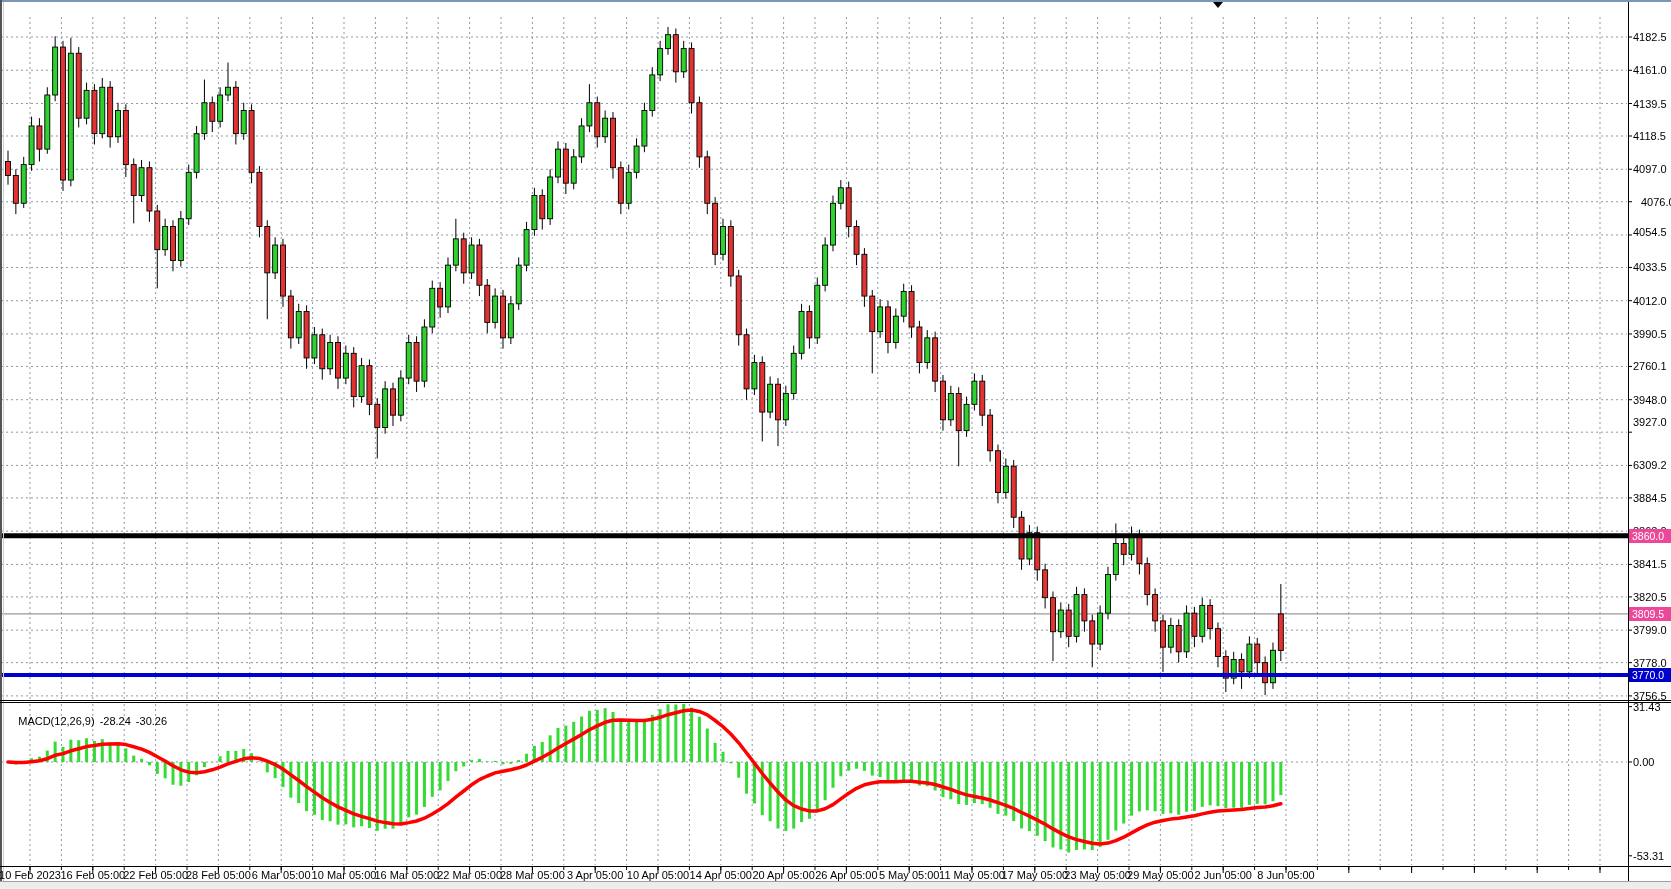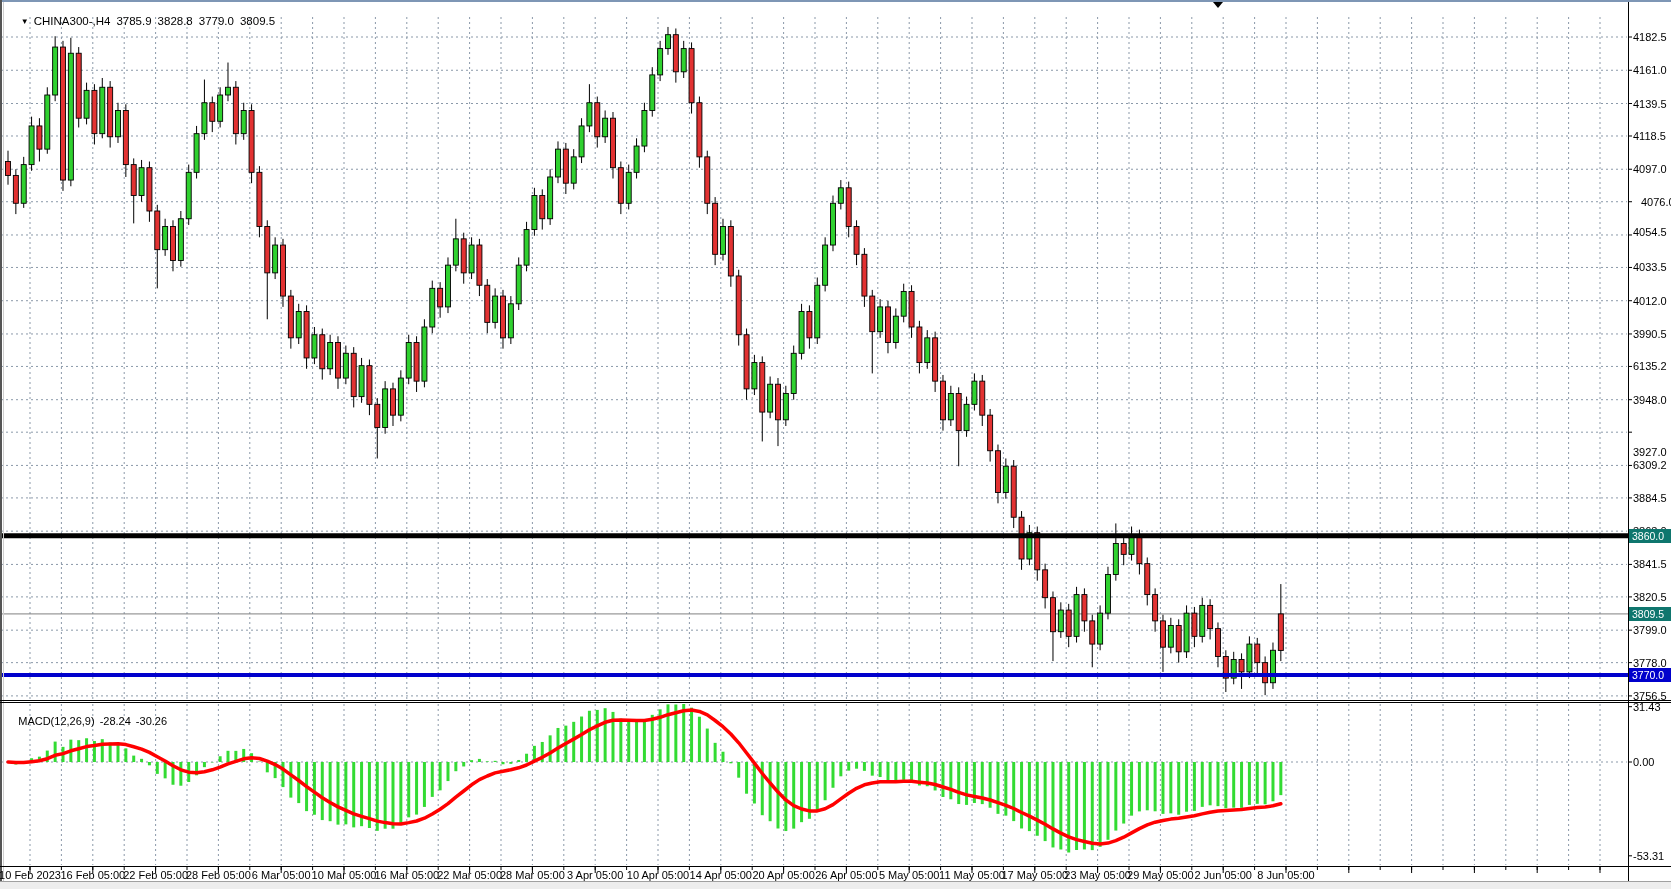--- a/index.html
+++ b/index.html
@@ -6,21 +6,21 @@
   .window{position:relative;width:1671px;height:889px;background:#fff;overflow:hidden;
           font-family:"Liberation Sans",sans-serif;-webkit-font-smoothing:antialiased;}
   .window svg{position:absolute;left:0;top:0;}
   .title{position:absolute;left:8px;top:3px;font-size:11.5px;color:#000;white-space:pre;z-index:5;}
   .title .tri{font-size:8px;vertical-align:1px;margin-right:5px;cursor:pointer;}
   .title .ohlc span{margin-left:6px;}
   .macd-label{position:absolute;left:6px;top:703px;font-size:11px;color:#000;white-space:pre;z-index:5;}
   .macd-label span{margin-right:5px;text-align:right;}
   .badge{position:absolute;left:1629px;width:42px;height:14px;line-height:14px;
          font-size:10.5px;color:#fff;padding-left:3px;box-sizing:border-box;z-index:6;}
-  .badge.black{background:#0f766e;}
+  .badge.black{background:#ec4899;}
   .badge.blue{background:#0000cc;}
   .ptick{position:absolute;left:1633px;height:12px;line-height:12px;font-size:11px;color:#000;z-index:3;}
   .ttick{position:absolute;top:869px;font-size:11px;color:#000;transform:translateX(-50%);white-space:nowrap;z-index:3;}
 </style>
 </head>
 <body>
 
 <div class="window">
   <svg id="chart-svg" width="1671" height="889" viewBox="0 0 1671 889">
       <rect x="0" y="0" width="1671" height="889" fill="#ffffff"></rect>
@@ -757,46 +757,43 @@
         <line x1="1223.1999999999996" y1="867" x2="1223.1999999999996" y2="873" stroke="#000" stroke-width="1"></line>
         <line x1="1285.9999999999995" y1="867" x2="1285.9999999999995" y2="873" stroke="#000" stroke-width="1"></line>
         <line x1="1348.7999999999995" y1="867" x2="1348.7999999999995" y2="873" stroke="#000" stroke-width="1"></line>
         <line x1="1411.5999999999995" y1="867" x2="1411.5999999999995" y2="873" stroke="#000" stroke-width="1"></line>
         <line x1="1474.3999999999994" y1="867" x2="1474.3999999999994" y2="873" stroke="#000" stroke-width="1"></line>
         <line x1="1537.1999999999994" y1="867" x2="1537.1999999999994" y2="873" stroke="#000" stroke-width="1"></line>
         <line x1="1599.9999999999993" y1="867" x2="1599.9999999999993" y2="873" stroke="#000" stroke-width="1"></line>
       </g>
     </svg>
 
-  <div class="title">
-    <span class="tri">▼</span><span>CHINA300-,H4</span><span class="ohlc"><span>3785.9</span><span>3828.8</span><span>3779.0</span><span>3809.5</span></span>
-  </div>
 
   <div class="macd-label">
     <span>MACD(12,26,9)</span><span>-28.24</span><span>-30.26</span>
   </div>
 
   <div class="badge black" id="badge-res" style="top: 528.811px;">3860.0</div>
   <div class="badge black" id="badge-cur" style="top: 606.919px;">3809.5</div>
   <div class="badge blue" id="badge-sup" style="top: 668.014px;">3770.0</div>
 
   <div id="price-axis">
       <div class="ptick" style="top: 31px;">4182.5</div>
       <div class="ptick" style="top: 64.2541px;">4161.0</div>
       <div class="ptick" style="top: 97.5081px;">4139.5</div>
       <div class="ptick" style="top: 129.989px;">4118.5</div>
       <div class="ptick" style="top: 163.243px;">4097.0</div>
       <div class="ptick" style="top: 195.724px; margin-left: 8px;">4076.0</div>
       <div class="ptick" style="top: 226px;">4054.5</div>
       <div class="ptick" style="top: 261.458px;">4033.5</div>
       <div class="ptick" style="top: 294.712px;">4012.0</div>
       <div class="ptick" style="top: 327.966px;">3990.5</div>
-      <div class="ptick" style="top: 360.447px;">6135.2</div>
+      <div class="ptick" style="top: 360.447px;">2760.1</div>
       <div class="ptick" style="top: 393.701px;">3948.0</div>
-      <div class="ptick" style="top: 446px;">3927.0</div>
+      <div class="ptick" style="top: 416px;">3927.0</div>
       <div class="ptick" style="top: 459.436px;">6309.2</div>
       <div class="ptick" style="top: 491.917px;">3884.5</div>
       <div class="ptick" style="top: 525.171px;">3863.0</div>
       <div class="ptick" style="top: 558.425px;">3841.5</div>
       <div class="ptick" style="top: 590.905px;">3820.5</div>
       <div class="ptick" style="top: 624.159px;">3799.0</div>
       <div class="ptick" style="top: 656.64px;">3778.0</div>
       <div class="ptick" style="top: 689.894px;">3756.5</div>
     </div>
   <div id="macd-axis">

